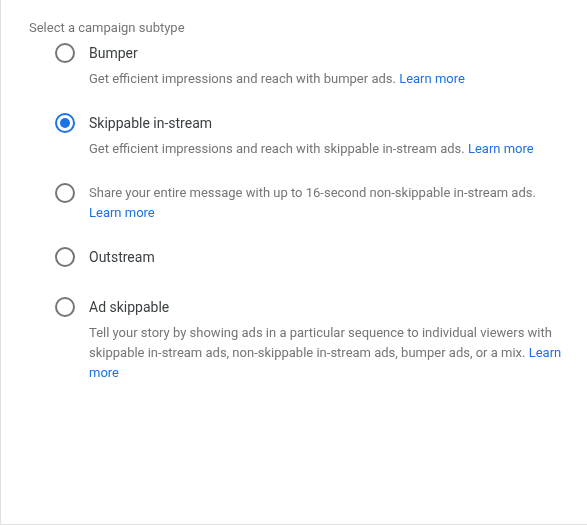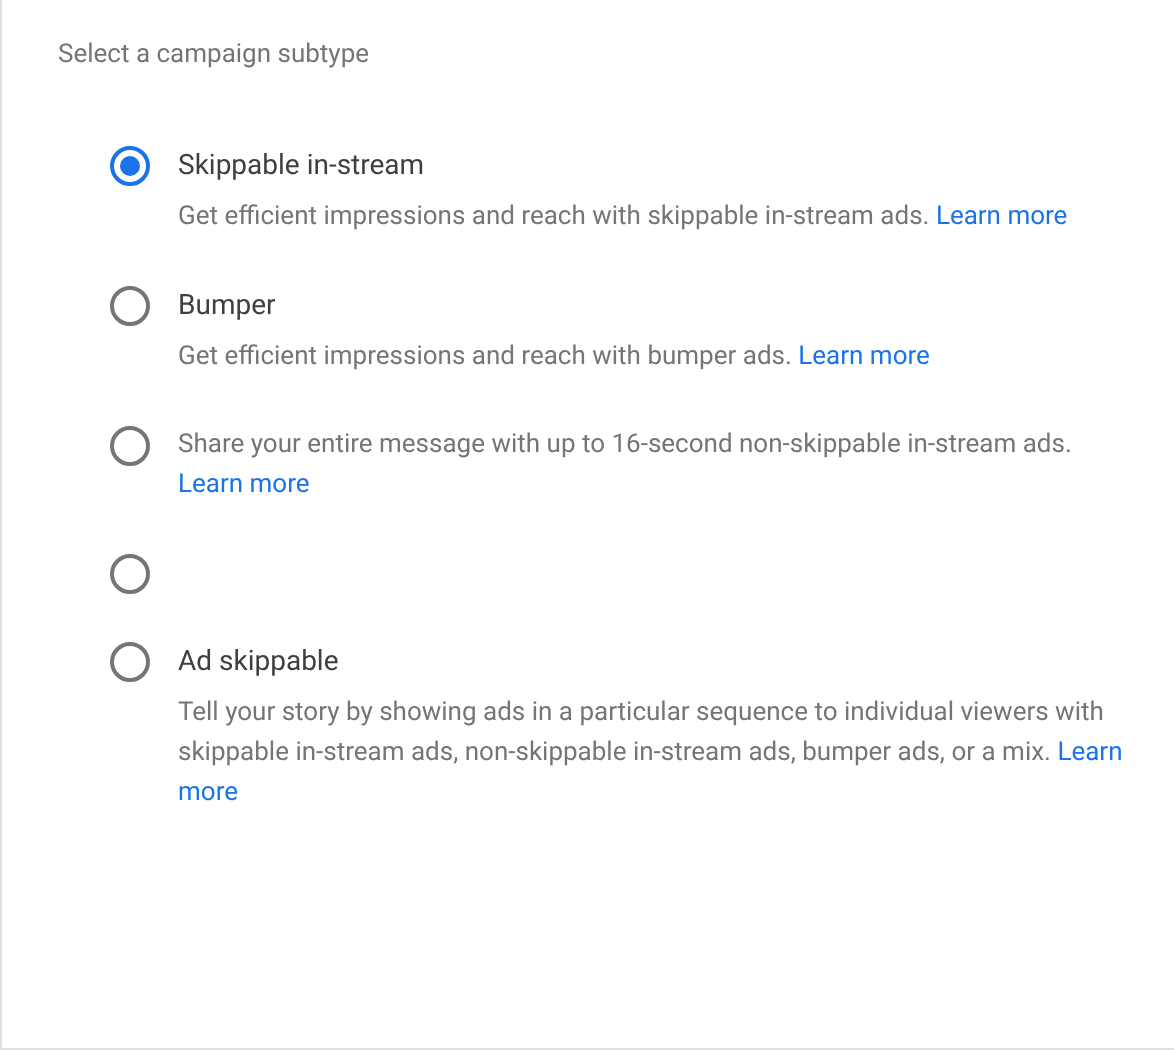--- a/index.html
+++ b/index.html
@@ -12,21 +12,21 @@
       background: #fff;
       width: 587px;
       height: 525px;
       padding: 20px 20px 20px 28px;
       border-left: 1px solid #e0e0e0;
       border-bottom: 1px solid #e0e0e0;
     }
     .section-title {
       font-size: 13px;
       color: #757575;
-      margin-bottom: 38px;
+      margin-bottom: 8px;
       font-weight: 400;
     }
     .options {
       padding-left: 26px;
     }
     .option {
       display: flex;
       align-items: flex-start;
       margin-bottom: 24px;
     }
@@ -82,39 +82,39 @@
   </style>
 </head>
 <body>
 
 <div class="section-title">Select a campaign subtype</div>
 
 <div class="options">
 
   <div class="option">
     <div class="radio-wrap">
+      <div class="radio-outer">
+        
+      </div>
+    </div>
+    <div class="option-content">
+      <div class="option-title">Bumper</div>
+      <div class="option-desc"><span>Get efficient impressions and reach with bumper ads. </span><span class="learn-more">Learn more</span></div>
+    </div>
+  </div>
+
+  <div class="option">
+    <div class="radio-wrap">
       <div class="radio-outer selected">
         <div class="radio-inner"></div>
       </div>
     </div>
     <div class="option-content">
       <div class="option-title">Skippable in-stream</div>
       <div class="option-desc"><span>Get efficient impressions and reach with skippable in-stream ads. </span><span class="learn-more">Learn more</span></div>
-    </div>
-  </div>
-
-  <div class="option">
-    <div class="radio-wrap">
-      <div class="radio-outer">
-        
-      </div>
-    </div>
-    <div class="option-content">
-      <div class="option-title">Bumper</div>
-      <div class="option-desc"><span>Get efficient impressions and reach with bumper ads. </span><span class="learn-more">Learn more</span></div>
     </div>
   </div>
 
   <div class="option">
     <div class="radio-wrap">
       <div class="radio-outer">
         
       </div>
     </div>
     <div class="option-content">
@@ -122,20 +122,21 @@
     </div>
   </div>
 
   <div class="option">
     <div class="radio-wrap">
       <div class="radio-outer">
         
       </div>
     </div>
     <div class="option-content">
+      <div class="option-title">Outstream</div>
     </div>
   </div>
 
   <div class="option">
     <div class="radio-wrap">
       <div class="radio-outer">
         
       </div>
     </div>
     <div class="option-content">

